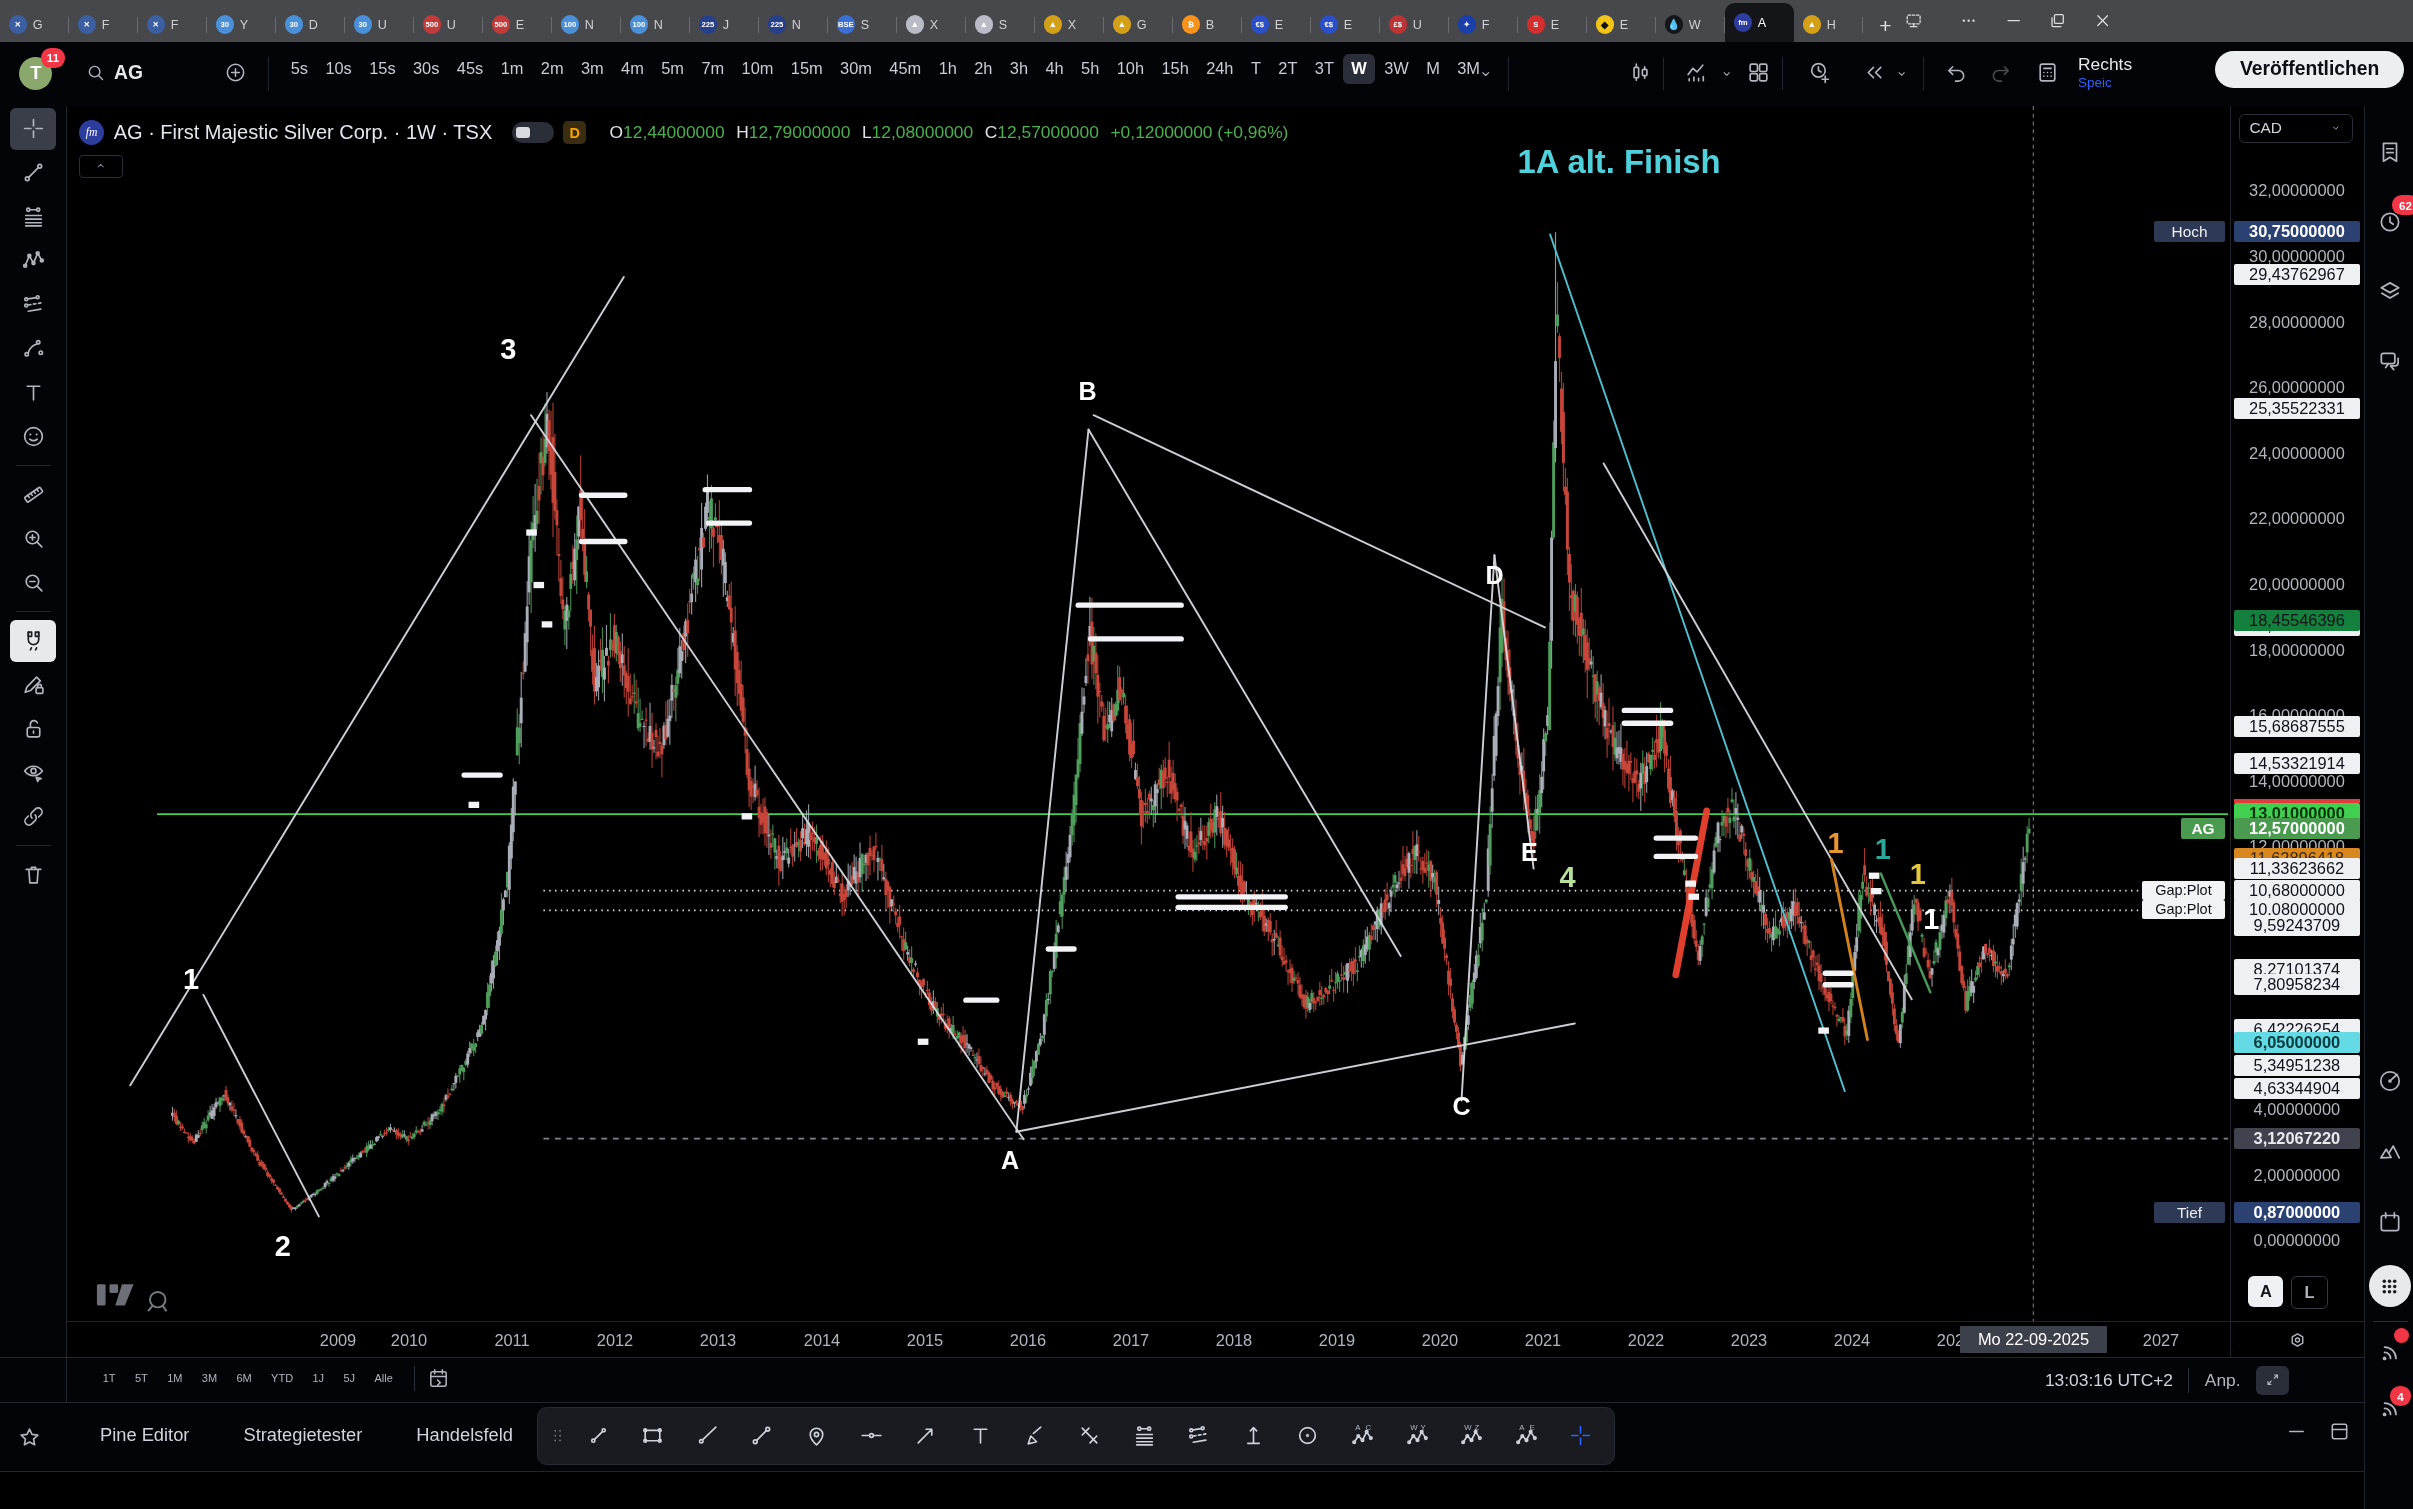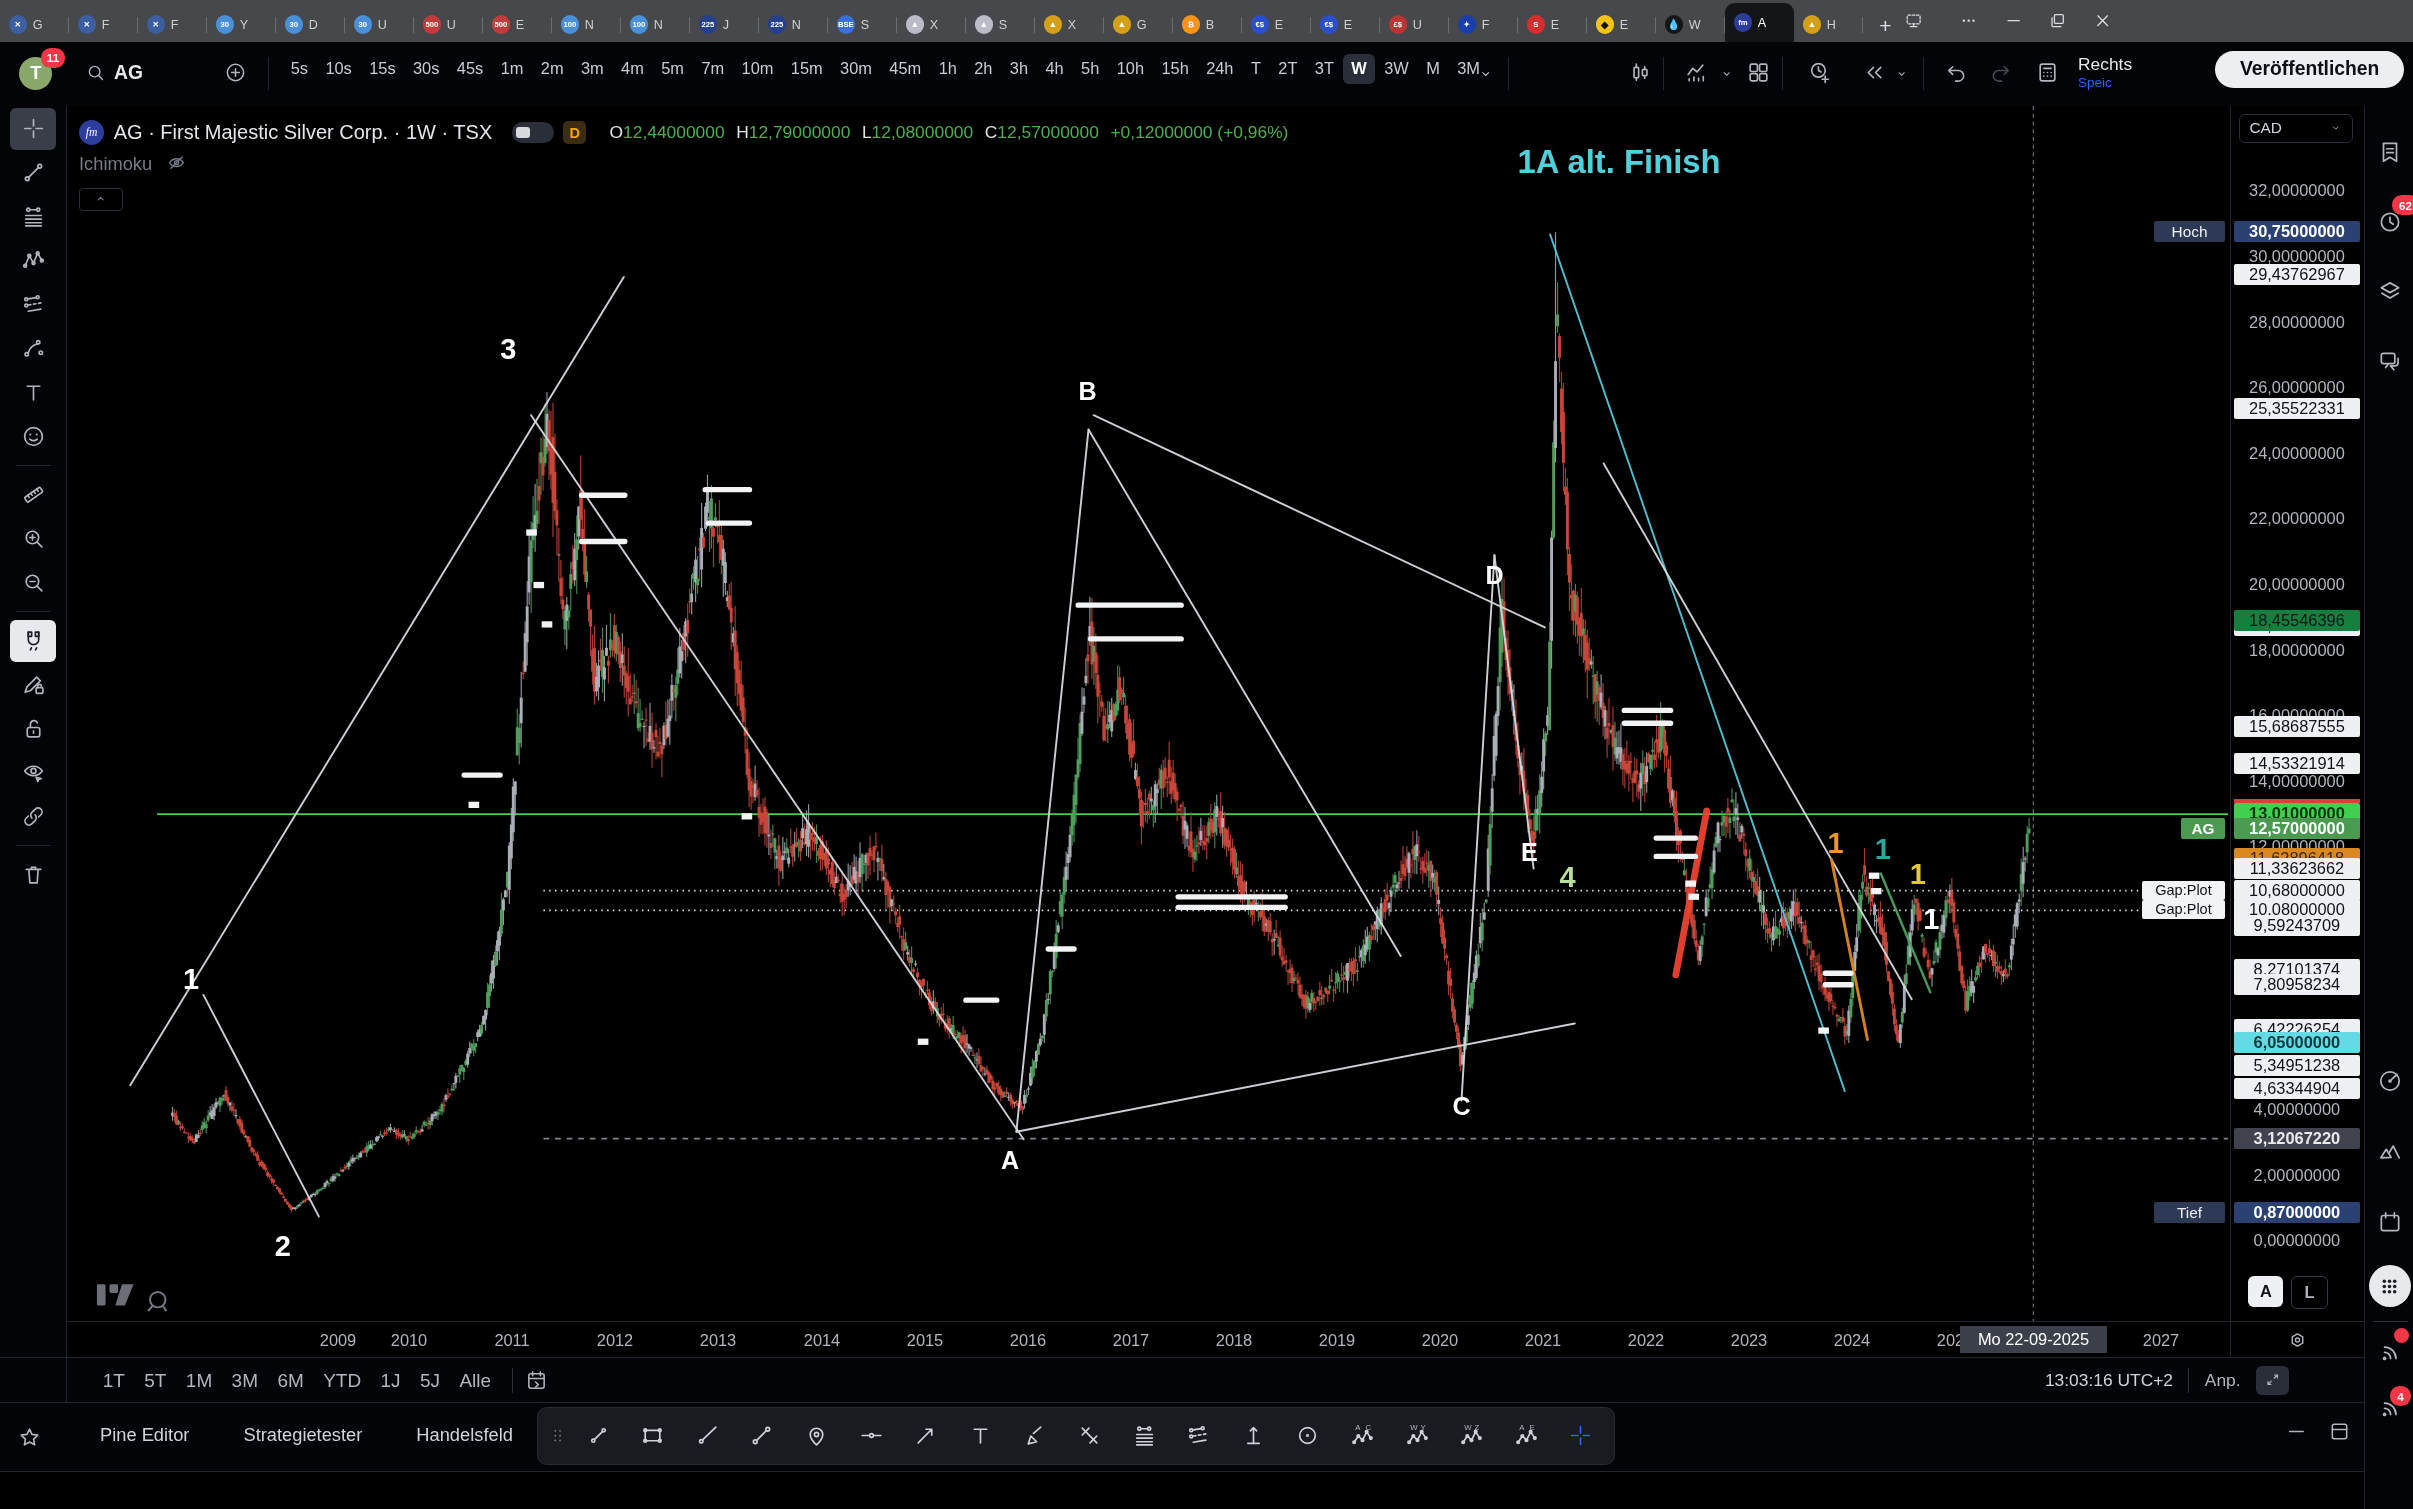--- a/index.html
+++ b/index.html
@@ -16,21 +16,21 @@
   
   #tvbar{position:absolute;left:0;top:42px;width:2414px;height:64px;background:#030407;border-bottom:1px solid #22252e;}
   .vdiv{position:absolute;width:1px;height:33px;top:15.4px;background:#22252e;}
   .intv{font-size:16.4px;color:#c9ccd4;padding:5.8px 8.7px;border-radius:5.8px;cursor:pointer;}
   .intv.on{background:#2a2e39;color:#fff;font-weight:bold;}
   #publish{position:absolute;right:9.7px;top:8.7px;height:37px;padding:0 25px;border-radius:19.3px;background:#eceff2;
      color:#0c0e14;font-size:19.3px;font-weight:bold;display:flex;align-items:center;}
   .axislab{position:absolute;font-size:16.4px;color:#b2b5be;transform:translateX(-50%);top:8.7px;}
   .slab{position:absolute;left:2.9px;width:126px;height:21px;line-height:21px;text-align:center;font-size:16.4px;border-radius:1.9px;}
   .stag{position:absolute;height:21px;line-height:21px;text-align:center;font-size:15.4px;border-radius:1.9px;}
-  .rangebtn{font-size:19px;color:#b2b5be;padding:3.9px 9.7px;cursor:pointer;}
+  .rangebtn{font-size:11px;color:#b2b5be;padding:3.9px 9.7px;cursor:pointer;}
   .btmtab{font-size:18.3px;color:#d1d4dc;margin-right:54px;cursor:pointer;}
   .badge{position:absolute;background:#f23645;color:#fff;border-radius:9.7px;font-size:11.6px;font-weight:bold;
      display:flex;align-items:center;justify-content:center;}
   .ltool{width:46px;height:42px;display:flex;align-items:center;justify-content:center;border-radius:5.8px;margin:1.9px auto;}
 </style>
 </head>
 <body>
 
 <div id="app">
   <div id="tabbar">
@@ -2411,30 +2411,20 @@
         </span>
         <span style="width: 23px; height: 23px; border-radius: 4.8px; background: rgb(58, 45, 18); color: rgb(247, 166, 0); display: flex; align-items: center; justify-content: center; font-weight: bold; font-size: 14.5px;">D</span>
         <span style="font-size: 17.4px; margin-left: 13.5px; display: flex; gap: 11.6px;">
           <span><span style="color:#dfe1e6">O</span><span style="color:#4caf50">12,44000000</span></span>
           <span><span style="color:#dfe1e6">H</span><span style="color:#4caf50">12,79000000</span></span>
           <span><span style="color:#dfe1e6">L</span><span style="color:#4caf50">12,08000000</span></span>
           <span><span style="color:#dfe1e6">C</span><span style="color:#4caf50">12,57000000</span></span>
           <span style="color: rgb(76, 175, 80);">+0,12000000 (+0,96%)</span>
         </span>
       </div>
-      <div style="display: flex; align-items: center; gap: 13.5px; height: 33px;">
-        <span style="font-size: 18.3px; color: rgb(120, 123, 134);">Ichimoku</span>
-        <span style="display: flex; align-items: center; justify-content: center;">
-          <svg width="21" height="21" viewBox="0 0 24 24" fill="none" stroke="#787b86" stroke-width="1.6" stroke-linecap="round" stroke-linejoin="round">
-            <path d="M4 11s3-4.5 8-4.5 8 4.5 8 4.5-3 4.5-8 4.5S4 11 4 11z"></path>
-            <circle cx="12" cy="11" r="2.3"></circle>
-            <path d="M5.5 17.5L18.5 4.5"></path>
-          </svg>
-        </span>
-      </div>
       <div style="width: 42px; height: 21px; border: 1px solid rgb(42, 46, 57); border-radius: 3.9px; display: flex; align-items: center; justify-content: center; margin-top: 7.7px;">
         <svg width="15.4" height="15.4" viewBox="0 0 24 24" fill="none" stroke="#787b86" stroke-width="1.6" stroke-linecap="round" stroke-linejoin="round">
           <path d="M8 14l4-4 4 4"></path>
         </svg>
       </div>
     </div>
   <div id="pricescale" style="position:absolute;left:2230px;top:106px;width:133px;height:1215px;background:#000;border-left:1px solid #22252e;">
       <div style="position: absolute; left: 7.7px; top: 7.7px; width: 114px; height: 29px; border: 1px solid rgb(42, 46, 57); border-radius: 5.8px; display: flex; align-items: center; justify-content: space-between; padding: 0px 9.7px; box-sizing: border-box;">
         <span style="font-size: 15.4px; color: rgb(209, 212, 220);">CAD</span>
         <svg width="13.5" height="13.5" viewBox="0 0 24 24" fill="none" stroke="#b2b5be" stroke-width="1.6" stroke-linecap="round" stroke-linejoin="round">

